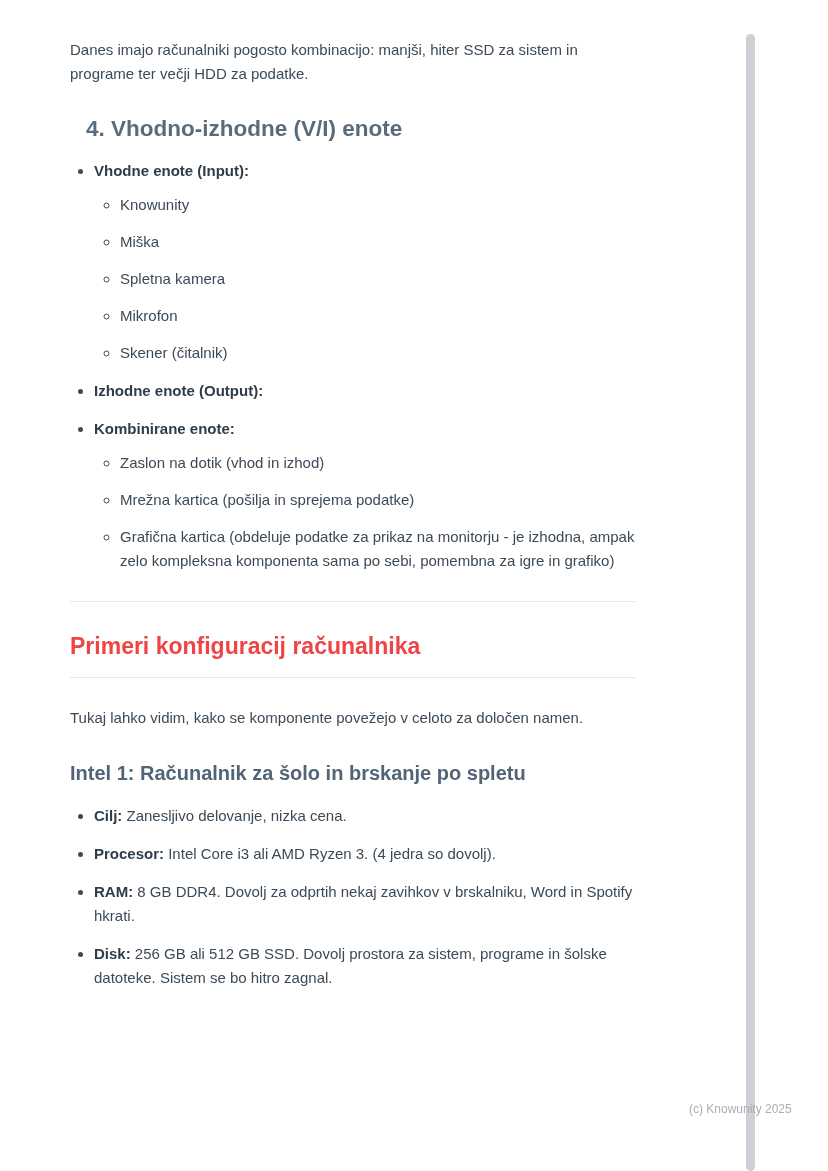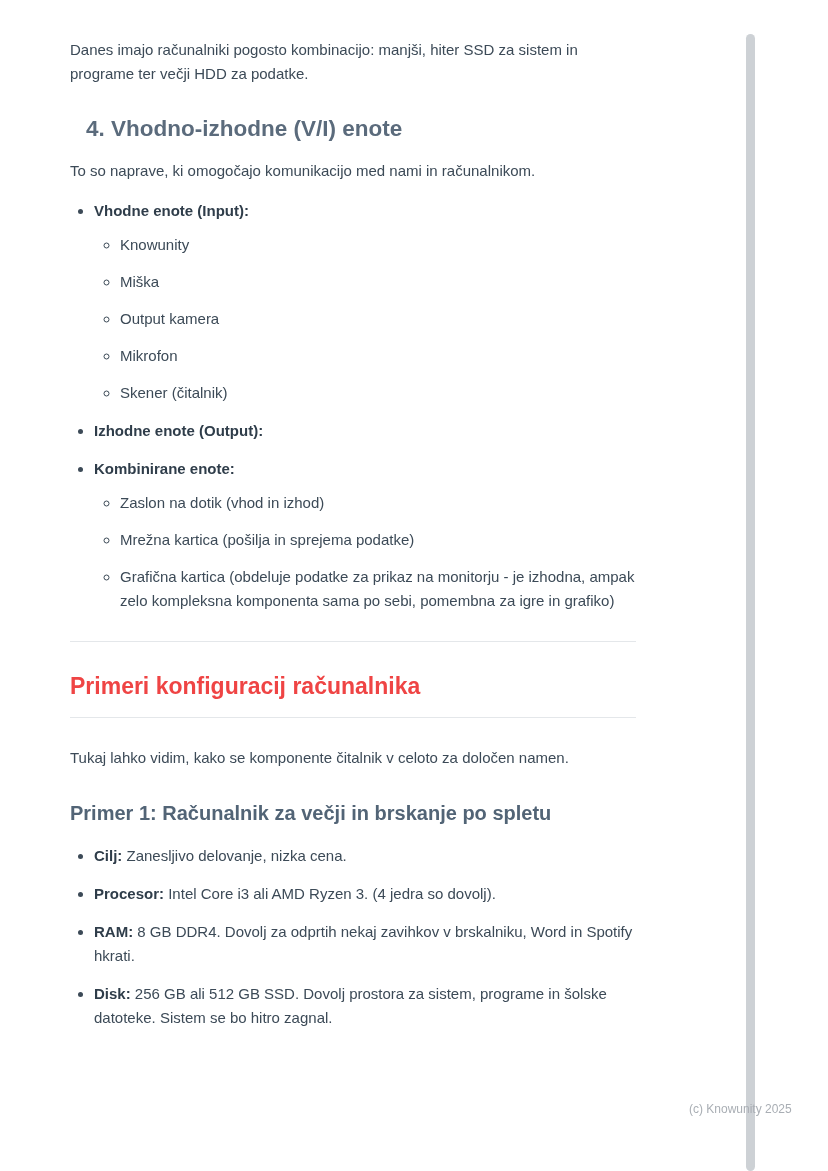--- a/index.html
+++ b/index.html
@@ -93,29 +93,28 @@
 </head>
 <body>
 
 <div class="page">
   <div class="content">
 
     <p>Danes imajo računalniki pogosto kombinacijo: manjši, hiter SSD za sistem in programe ter večji HDD za podatke.</p>
 
     <h2>4. Vhodno-izhodne (V/I) enote</h2>
 
-    <p>To so naprave, ki omogočajo komunikacijo med nami in računalnikom.</p>
 
     <ul class="l1">
       <li>
         <span class="group-label">Vhodne enote (Input):</span>
         <ul class="l2">
           <li>Knowunity</li>
           <li>Miška</li>
-          <li>Output kamera</li>
+          <li>Spletna kamera</li>
           <li>Mikrofon</li>
           <li>Skener (čitalnik)</li>
         </ul>
       </li>
       <li>
         <span class="group-label">Izhodne enote (Output):</span>
       </li>
       <li>
         <span class="group-label">Kombinirane enote:</span>
         <ul class="l2">
@@ -123,23 +122,23 @@
           <li>Mrežna kartica (pošilja in sprejema podatke)</li>
           <li>Grafična kartica (obdeluje podatke za prikaz na monitorju - je izhodna, ampak zelo kompleksna komponenta sama po sebi, pomembna za igre in grafiko)</li>
         </ul>
       </li>
     </ul>
 
     <hr class="divider">
 
     <h1>Primeri konfiguracij računalnika</h1>
 
-    <p class="intro-after-title">Tukaj lahko vidim, kako se komponente čitalnik v celoto za določen namen.</p>
+    <p class="intro-after-title">Tukaj lahko vidim, kako se komponente povežejo v celoto za določen namen.</p>
 
-    <h3>Primer 1: Računalnik za večji in brskanje po spletu</h3>
+    <h3>Intel 1: Računalnik za šolo in brskanje po spletu</h3>
 
     <ul class="l1 spec-list">
       <li><span class="spec-label">Cilj:</span> <span>Zanesljivo delovanje, nizka cena.</span></li>
       <li><span class="spec-label">Procesor:</span> <span>Intel Core i3 ali AMD Ryzen 3. (4 jedra so dovolj).</span></li>
       <li><span class="spec-label">RAM:</span> <span>8 GB DDR4. Dovolj za odprtih nekaj zavihkov v brskalniku, Word in Spotify hkrati.</span></li>
       <li><span class="spec-label">Disk:</span> <span>256 GB ali 512 GB SSD. Dovolj prostora za sistem, programe in šolske datoteke. Sistem se bo hitro zagnal.</span></li>
     </ul>
 
   </div>
 

